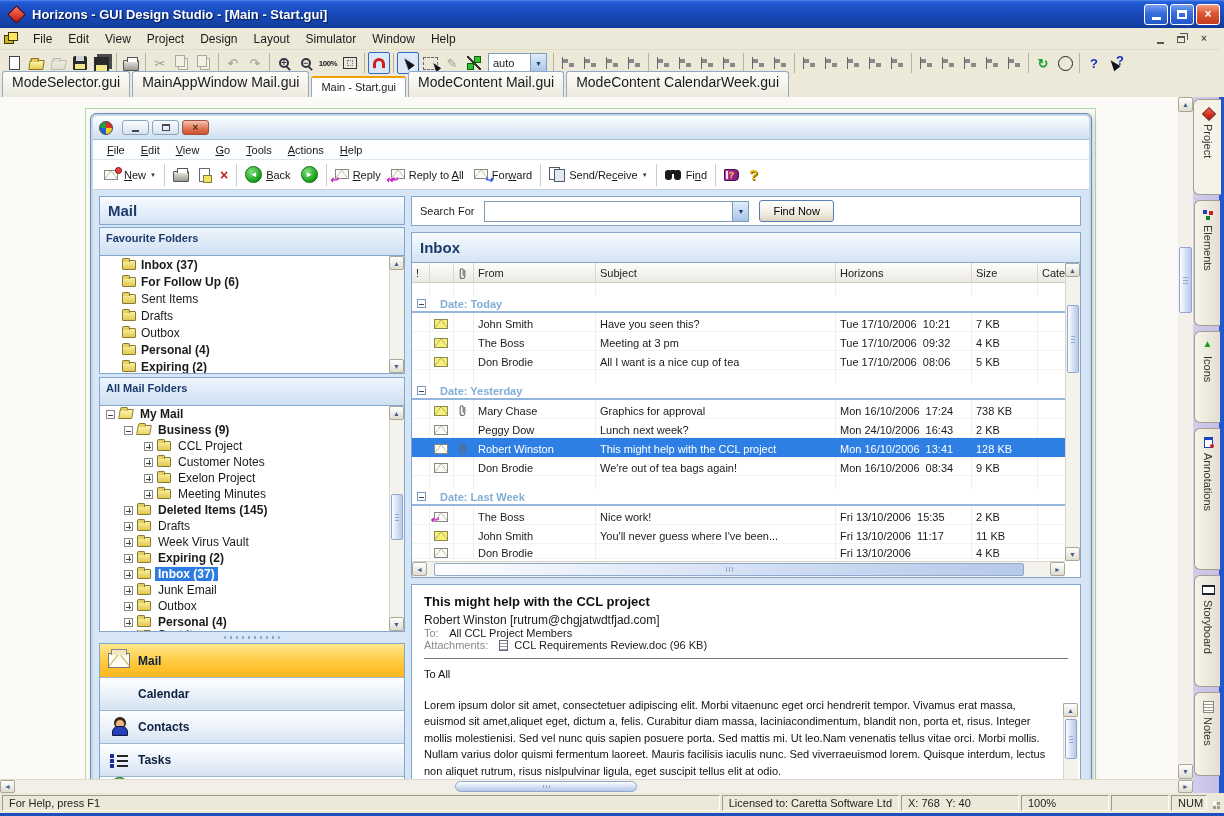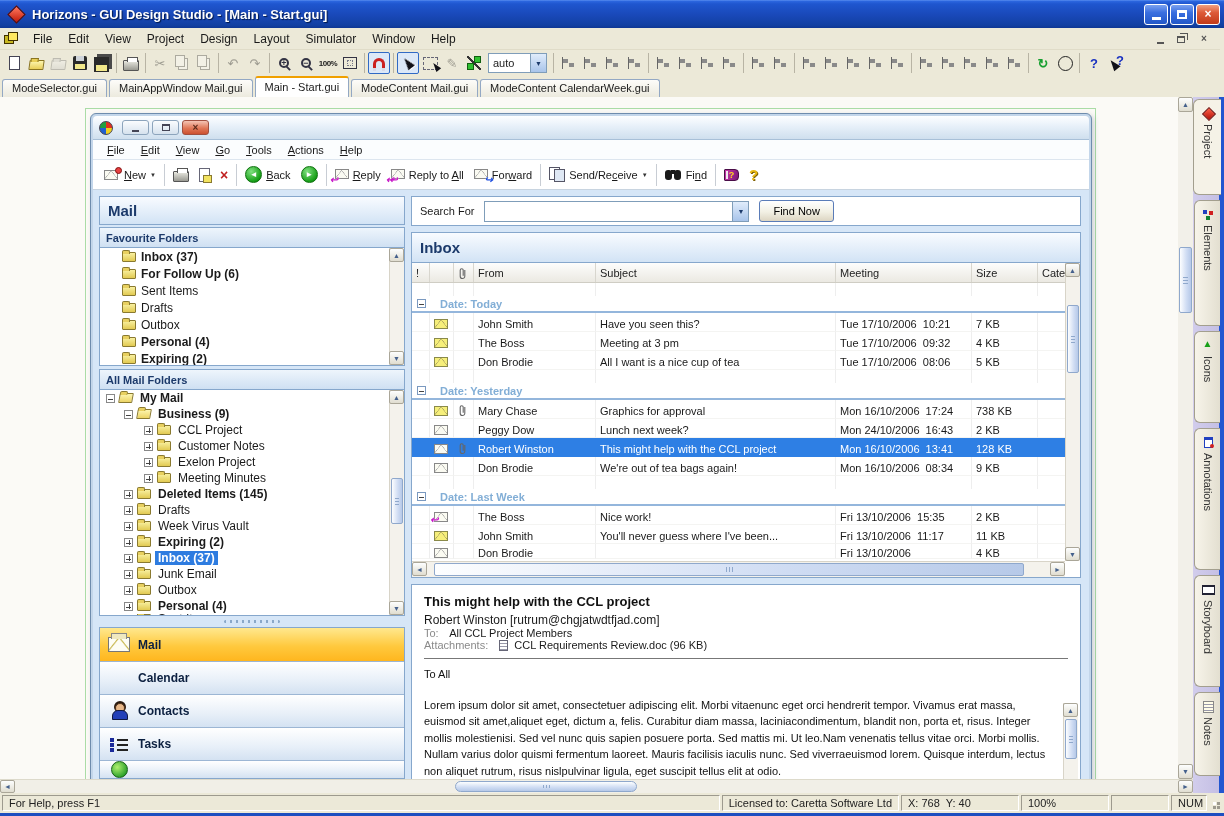--- a/index.html
+++ b/index.html
@@ -76,21 +76,21 @@
   .ic-play { width:15px; height:15px; border:1.5px solid #222; border-radius:50%; display:flex; align-items:center; justify-content:center; color:#222; font-size:8px; padding-left:1px; }
   .ic-cursor-help { width:16px; height:14px; }
   .ic-cursor-help::before { content:"?"; position:absolute; right:0; top:-3px; color:#1830c0; font-weight:bold; font-size:13px; }
   .ic-cursor-help::after { content:""; position:absolute; left:2px; top:3px; width:0; height:0; border-left:4px solid transparent; border-right:4px solid transparent; border-bottom:11px solid #101018; transform:rotate(-38deg); }
   .zoom-combo { display:flex; align-items:center; height:20px; margin:0 3px; }
   .zoom-combo .val { width:42px; height:20px; background:#fff; border:1px solid #7f9db9; border-right:none; padding:3px 4px; font-size:11px; }
   .zoom-combo .cbtn { width:17px; height:20px; border:1px solid #7f9db9; background:linear-gradient(#e0ecfb,#a8c4ea); display:flex; align-items:center; justify-content:center; font-size:7px; color:#1c3a6b; }
 
   
   .tabbar { position:absolute; left:0; top:76px; width:1220px; height:21px; background:#ece9d8; display:flex; align-items:flex-end; padding-left:2px; }
-  .dtab { height:18px; margin-right:2px; padding:2px 9px 0; background:linear-gradient(#fdfcf9,#ecead e0); background:linear-gradient(#fdfcf9,#eceade); border:1px solid #93a8c4; border-bottom:none; border-radius:3px 3px 0 0; font-size:11px; white-space:nowrap; }
+  .dtab { height:26px; margin-right:2px; padding:2px 9px 0; background:linear-gradient(#fdfcf9,#ecead e0); background:linear-gradient(#fdfcf9,#eceade); border:1px solid #93a8c4; border-bottom:none; border-radius:3px 3px 0 0; font-size:14px; white-space:nowrap; }
   .dtab.active { height:21px; background:#fff; border-top:2px solid #f0a000; font-size:11px; padding-top:3px; }
 
   
   .workspace { position:absolute; left:0; top:97px; width:1224px; height:696px; }
   .canvas { position:absolute; left:0; top:0; width:1178px; height:682px; background:#fbfaf6; overflow:hidden; }
   .design-outline { position:absolute; left:85px; top:11px; width:1011px; height:700px; border:1px solid #aadca6; }
 
   
   .sb-vert { position:absolute; left:1178px; top:0; width:15px; height:682px; background:#f2f0e9; }
   .sb-horz-app { position:absolute; left:0; top:682px; width:1193px; height:14px; background:#f1efe7; border-top:1px solid #dddacb; }
@@ -177,21 +177,21 @@
   .ic2-book { position:relative; width:15px; height:12px; background:linear-gradient(105deg,#c838a8,#7a1878); border:1px solid #4a0c48; border-radius:1px 4px 4px 1px;
     display:flex; align-items:center; justify-content:center; color:#ffd820; font-size:9px; font-weight:bold; }
   .ic2-book::before { content:""; position:absolute; left:1px; top:1px; bottom:1px; width:2px; background:#f0e8f0; }
   .ic2-q { color:#e8b810; font-weight:bold; font-size:15px; text-shadow:1px 1px 0 #806000; line-height:1; }
   .doc-ico { display:inline-block; width:9px; height:11px; background:#fff; border:1px solid #667; vertical-align:-2px; margin-right:3px;
     background-image:repeating-linear-gradient(#fff 0 2px,#99a 2px 3px); }
 
   
   .left-col { position:absolute; left:6px; top:6px; width:306px; }
   .hdr-big { height:29px; background:linear-gradient(#f8fbff,#d2e3f5); border:1px solid #86a7cc; font-weight:bold; font-size:15px; color:#1c3a6b; padding:5px 0 0 8px; }
-  .hdr-sm { height:20px; background:linear-gradient(#eef5fc,#cfe0f2); border:1px solid #86a7cc; border-bottom:none; font-weight:bold; font-size:11px; color:#1c3a6b; padding:4px 0 0 6px; }
+  .hdr-sm { height:28px; background:linear-gradient(#eef5fc,#cfe0f2); border:1px solid #86a7cc; border-bottom:none; font-weight:bold; font-size:11px; color:#1c3a6b; padding:4px 0 0 6px; }
   .listbox { position:relative; background:#fff; border:1px solid #86a7cc; overflow:hidden; }
   .fav-list { height:119px; margin-bottom:3px; }
   .tree-list { height:227px; }
   .lrow { display:flex; align-items:center; gap:5px; height:17px; padding-left:22px; font-size:12px; white-space:nowrap; }
   .lrow.b { font-weight:bold; }
   .trow { display:flex; align-items:center; gap:4px; height:16px; font-size:12px; white-space:nowrap; }
   .trow .tlbl { padding:0 3px; }
   .trow .tlbl.sel { background:#2e7ce0; color:#fff; }
   .trow.b .tlbl { font-weight:bold; }
   .vscroll { position:absolute; right:0; top:0; bottom:0; width:15px; background:#f4f2ec; border-left:1px solid #d8d4c8; }
@@ -715,21 +715,21 @@
             <div class="inbox-panel">
               <div class="hdr-big" style="border:none;border-bottom:1px solid #86a7cc;height:30px;padding-top:6px">Inbox</div>
               <div class="colhdr" id="inbox-colhdr">
                   <span class="hcell" style="width: 18px;">!</span>
                   <span class="hcell" style="width: 24px;"></span>
                   <span class="hcell" style="width: 20px;"><svg width="9" height="13" viewBox="0 0 9 13">
                       <path d="M6.8 3v6.2a2.3 2.3 0 0 1-4.6 0V3.2a1.5 1.5 0 0 1 3 0v5.6" fill="none" stroke="#666" stroke-width="1.1"></path>
                     </svg></span>
                   <span class="hcell" style="width: 122px;">From</span>
                   <span class="hcell" style="width: 240px;">Subject</span>
-                  <span class="hcell" style="width: 136px;">Meeting</span>
+                  <span class="hcell" style="width: 136px;">Horizons</span>
                   <span class="hcell" style="width: 66px;">Size</span>
                   <span class="hcell" style="width: 42px;">Categ</span>
                 </div>
               <div class="irows" id="inbox-rows">
                   <div class="irow blank">
                     <span class="cell" style="width: 18px;"></span>
                     <span class="cell" style="width: 24px;"></span>
                     <span class="cell" style="width: 20px;"></span>
                     <span class="cell" style="width: 122px;"></span>
                     <span class="cell" style="width: 240px;"></span>

